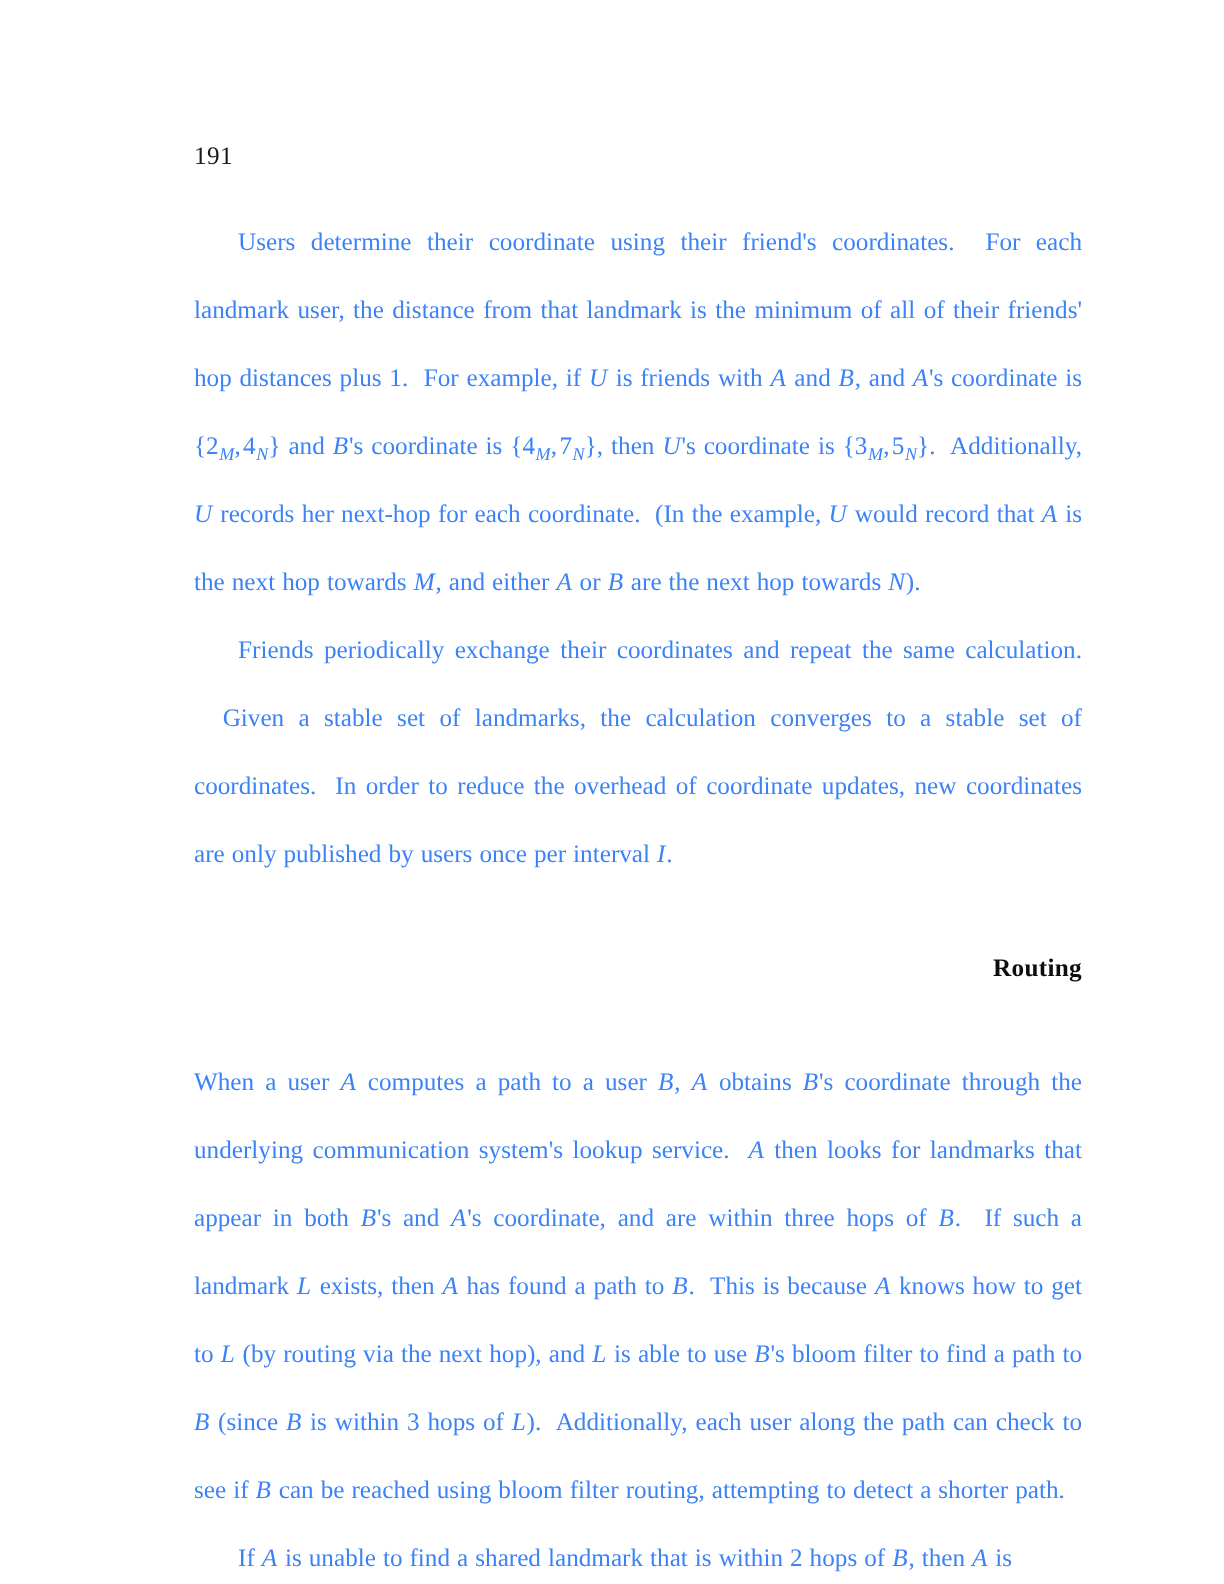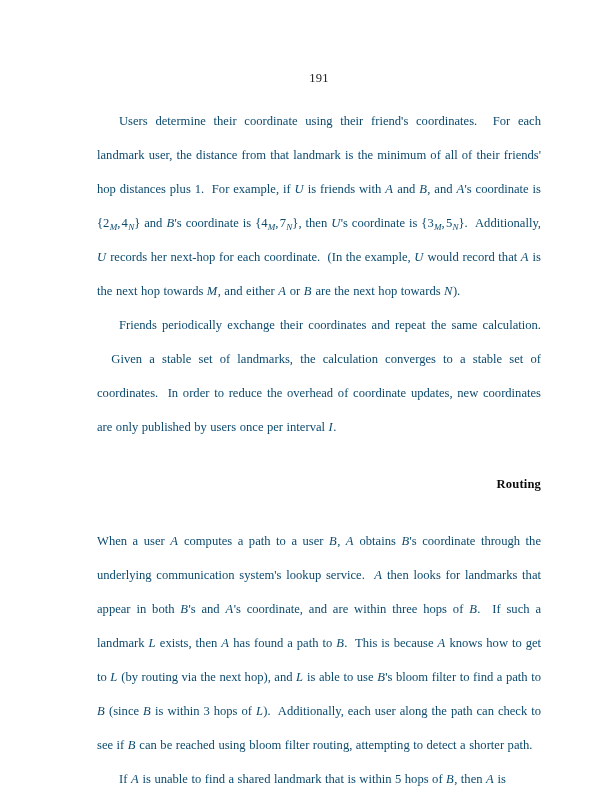--- a/index.html
+++ b/index.html
@@ -18,41 +18,41 @@
     color: #101010;
     -webkit-font-smoothing: antialiased;
   }
 
   
   .folio {
     position: absolute;
     top: 71px;
     left: 97px;
     width: 444px;
-    text-align: center;
+    text-align: left;
     font-size: 12.6px;
     letter-spacing: 0.2px;
     color: #1a1a1a;
   }
 
   
   .column {
     position: absolute;
     top: 104px;
     left: 97px;
     width: 444px;
   }
 
   .para {
     margin: 0;
     font-size: 12.6px;
     line-height: 34px;
     text-align: justify;
     text-justify: inter-word;
-    color: #0c4a6e;
+    color: #3b82f6;
     word-spacing: 0.35px;
   }
 
   .para.indent {
     text-indent: 22px;
   }
 
   .para + .para {
     margin-top: 0;
   }
@@ -112,16 +112,16 @@
     <p class="para indent"><span>Users determine their coordinate using their friend's coordinates.</span><span class="ss">  </span><span>For each landmark user, the distance from that landmark is the minimum of all of their friends' hop distances plus 1.</span><span class="ss">  </span><span>For example, if </span><span class="mv">U</span><span> is friends with </span><span class="mv">A</span><span> and </span><span class="mv">B</span><span>, and </span><span class="mv">A</span><span>'s coordinate is </span><span class="mset"><span class="brace">{</span><span class="num">2</span><sub>M</sub><span class="comma">,</span><span class="num">4</span><sub>N</sub><span class="brace">}</span></span><span> and </span><span class="mv">B</span><span>'s coordinate is </span><span class="mset"><span class="brace">{</span><span class="num">4</span><sub>M</sub><span class="comma">,</span><span class="num">7</span><sub>N</sub><span class="brace">}</span></span><span>, then </span><span class="mv">U</span><span>'s coordinate is </span><span class="mset"><span class="brace">{</span><span class="num">3</span><sub>M</sub><span class="comma">,</span><span class="num">5</span><sub>N</sub><span class="brace">}</span></span><span>.</span><span class="ss">  </span><span>Additionally, </span><span class="mv">U</span><span> records her next-hop for each coordinate.</span><span class="ss">  </span><span>(In the example, </span><span class="mv">U</span><span> would record that </span><span class="mv">A</span><span> is the next hop towards </span><span class="mv">M</span><span>, and either </span><span class="mv">A</span><span> or </span><span class="mv">B</span><span> are the next hop towards </span><span class="mv">N</span><span>).</span></p>
 
     <p class="para indent"><span>Friends periodically exchange their coordinates and repeat the same calculation.</span><span class="ss">  </span><span>Given a stable set of landmarks, the calculation converges to a stable set of coordinates.</span><span class="ss">  </span><span>In order to reduce the overhead of coordinate updates, new coordinates are only published by users once per interval </span><span class="mv">I</span><span>.</span></p>
 
     <div class="space-before-heading"></div>
     <h2 class="heading">Routing</h2>
     <div class="space-after-heading"></div>
 
     <p class="para"><span>When a user </span><span class="mv">A</span><span> computes a path to a user </span><span class="mv">B</span><span>, </span><span class="mv">A</span><span> obtains </span><span class="mv">B</span><span>'s coordinate through the underlying communication system's lookup service.</span><span class="ss">  </span><span class="mv">A</span><span> then looks for landmarks that appear in both </span><span class="mv">B</span><span>'s and </span><span class="mv">A</span><span>'s coordinate, and are within three hops of </span><span class="mv">B</span><span>.</span><span class="ss">  </span><span>If such a landmark </span><span class="mv">L</span><span> exists, then </span><span class="mv">A</span><span> has found a path to </span><span class="mv">B</span><span>.</span><span class="ss">  </span><span>This is because </span><span class="mv">A</span><span> knows how to get to </span><span class="mv">L</span><span> (by routing via the next hop), and </span><span class="mv">L</span><span> is able to use </span><span class="mv">B</span><span>'s bloom filter to find a path to </span><span class="mv">B</span><span> (since </span><span class="mv">B</span><span> is within 3 hops of </span><span class="mv">L</span><span>).</span><span class="ss">  </span><span>Additionally, each user along the path can check to see if </span><span class="mv">B</span><span> can be reached using bloom filter routing, attempting to detect a shorter path.</span></p>
 
-    <p class="para indent"><span>If </span><span class="mv">A</span><span> is unable to find a shared landmark that is within 5 hops of </span><span class="mv">B</span><span>, then </span><span class="mv">A</span><span> is</span></p>
+    <p class="para indent"><span>If </span><span class="mv">A</span><span> is unable to find a shared landmark that is within 2 hops of </span><span class="mv">B</span><span>, then </span><span class="mv">A</span><span> is</span></p>
 
   </div>
 </div>
 
 </body></html>

